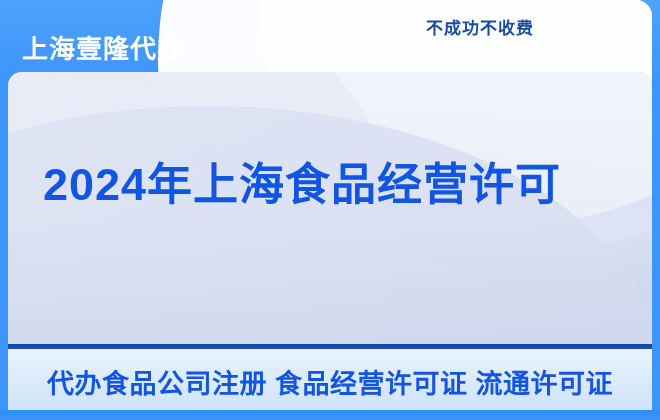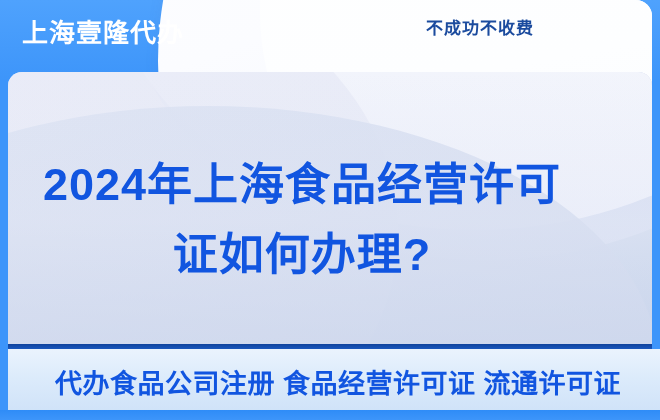--- a/index.html
+++ b/index.html
@@ -94,21 +94,21 @@
   }
   .panel-veil {
     position: absolute;
     left: 0; top: 0; right: 0; bottom: 0;
     background: linear-gradient(180deg, rgba(232,234,244,.0) 0%, rgba(225,230,245,.25) 55%, rgba(204,214,236,.55) 100%);
   }
 
   
   .brand {
     position: absolute;
-    left: 22px; top: 20px;
+    left: 22px; top: 36px;
     font-size: 26px;
     font-weight: bold;
     color: #ffffff;
     letter-spacing: 1px;
     line-height: 1;
     white-space: nowrap;
   }
   .slogan {
     position: absolute;
     left: 330px; top: 20px;
@@ -146,21 +146,20 @@
 
   
   .keyword-bar {
     position: absolute;
     left: 8px; top: 349px;
     width: 644px; height: 64px;
     background: linear-gradient(180deg, #eaf3fd 0%, #dcebfb 45%, #cfe2f8 100%);
     display: flex;
     align-items: center;
     justify-content: center;
-    padding-left: 8px;
   }
   .keyword-text {
     font-size: 27px;
     font-weight: bold;
     color: #1155e0;
     letter-spacing: 0.5px;
     white-space: nowrap;
   }
   .bottom-band {
     position: absolute;
@@ -188,21 +187,20 @@
     <div class="arc-4"></div>
     <div class="panel-veil"></div>
   </div>
 
   <div class="brand">上海壹隆代办</div>
 
   <div class="slogan">不成功不收费</div>
 
   <div class="headline">
     <span class="line">2024年上海食品经营许可</span>
-    <span class="line">证如何办理?</span>
   </div>
 
   <div class="divider"></div>
 
   <div class="keyword-bar">
     <span class="keyword-text">代办食品公司注册 食品经营许可证 流通许可证</span>
   </div>
 
   <div class="bottom-band"></div>
 

